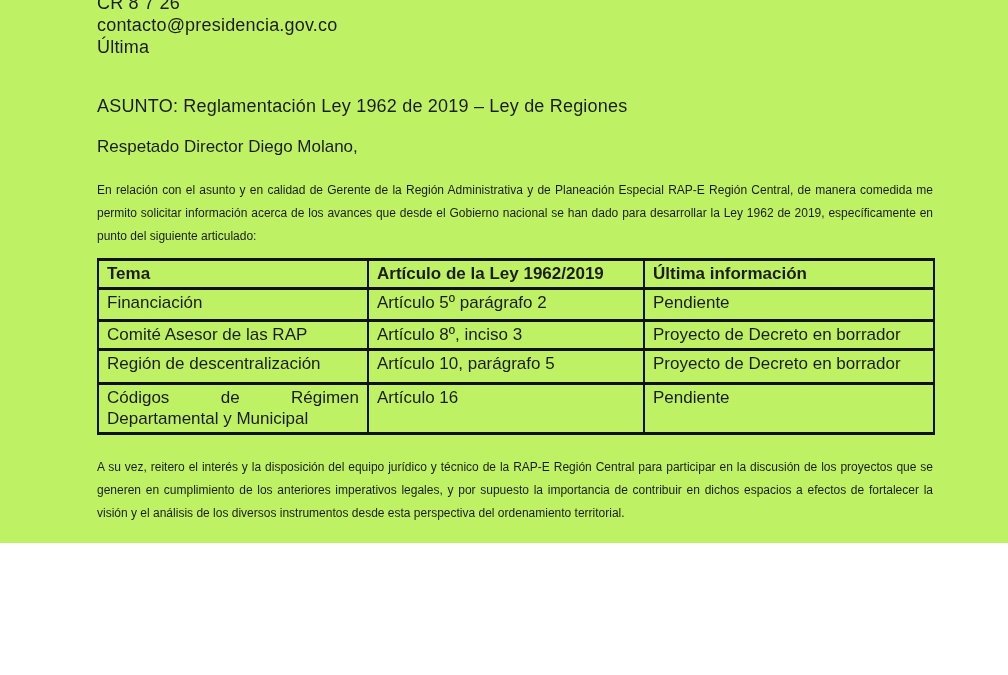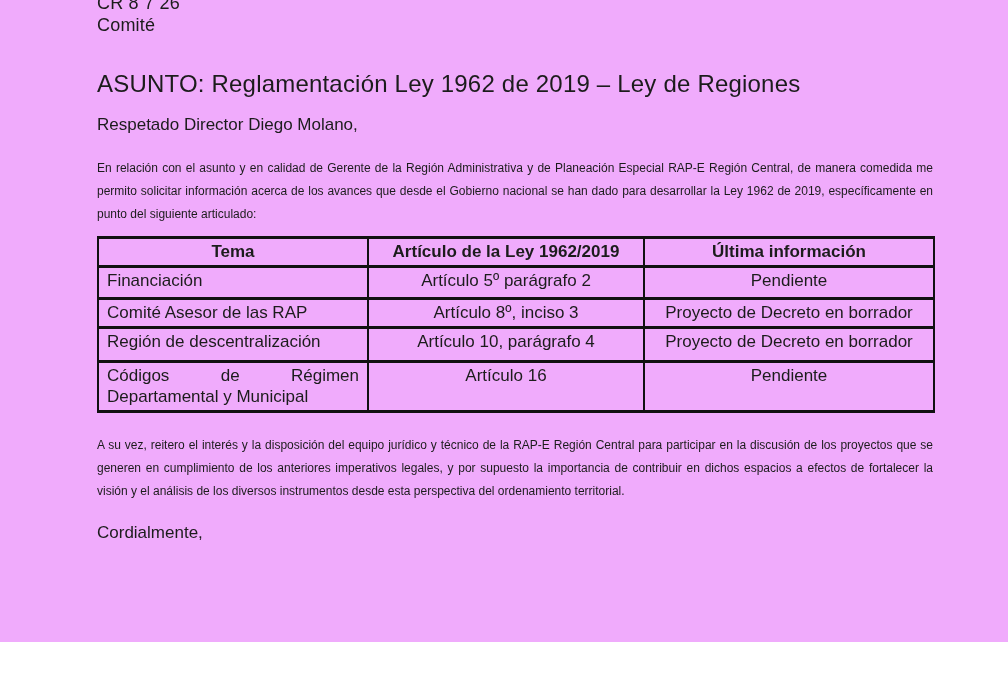--- a/index.html
+++ b/index.html
@@ -3,41 +3,41 @@
 <meta charset="utf-8">
 <style>
   html, body {
     margin: 0;
     padding: 0;
     background: #ffffff;
   }
   .page {
     position: relative;
     width: 1008px;
-    height: 642px;
+    height: 543px;
     overflow: hidden;
-    background: #f0abfc;
+    background: #bef264;
     font-family: "Liberation Sans", sans-serif;
     color: #1c1c1c;
   }
   .content {
     position: relative;
     margin-left: 97px;
     width: 836px;
   }
   
   .letterhead {
     margin-top: -8px;
     font-size: 18px;
     line-height: 22px;
     letter-spacing: 0.2px;
   }
   .subject {
     margin-top: 37px;
-    font-size: 24px;
+    font-size: 18px;
     line-height: 22px;
     letter-spacing: 0.2px;
   }
   .salutation {
     margin-top: 18px;
     font-size: 17px;
     line-height: 23px;
   }
   .para {
     margin-top: 21px;
@@ -57,21 +57,21 @@
   table.ley-table col.c1 { width: 270px; }
   table.ley-table col.c2 { width: 276px; }
   table.ley-table col.c3 { width: 290px; }
   table.ley-table th, table.ley-table td {
     border-left: 2px solid #111;
     border-right: 2px solid #111;
     border-top: 3px solid #111;
     border-bottom: 3px solid #111;
     padding: 2px 8px 3px 8px;
     vertical-align: top;
-    text-align: center;
+    text-align: left;
     font-weight: normal;
     overflow: hidden;
   }
   table.ley-table th { font-weight: bold; }
   table.ley-table td.justify-cell { text-align: justify; }
   tr.h-header { height: 25px; }
   tr.h-r1 { height: 32px; }
   tr.h-r2 { height: 25px; }
   tr.h-r3 { height: 43px; }
   tr.h-r4 { height: 34px; }
@@ -91,21 +91,22 @@
   .signature-wrap svg { display: block; }
 </style>
 </head>
 <body>
 
 <div class="page">
   <div class="content">
 
     <div class="letterhead">
       <div>CR 8 7 26</div>
-      <div>Comité</div>
+      <div>contacto@presidencia.gov.co</div>
+      <div>Última</div>
     </div>
 
     <div class="subject">ASUNTO: Reglamentación Ley 1962 de 2019 – Ley de Regiones</div>
 
     <div class="salutation">Respetado Director Diego Molano,</div>
 
     <div class="para">En relación con el asunto y en calidad de Gerente de la Región Administrativa y de Planeación Especial RAP-E Región Central, de manera comedida me permito solicitar información acerca de los avances que desde el Gobierno nacional se han dado para desarrollar la Ley 1962 de 2019, específicamente en punto del siguiente articulado:</div>
 
     <table class="ley-table">
       <colgroup>
@@ -124,21 +125,21 @@
           <td>Artículo 5º parágrafo 2</td>
           <td>Pendiente</td>
         </tr>
         <tr class="h-r2">
           <td class="justify-cell">Comité Asesor de las RAP</td>
           <td>Artículo 8º, inciso 3</td>
           <td>Proyecto de Decreto en borrador</td>
         </tr>
         <tr class="h-r4">
           <td class="justify-cell">Región de descentralización</td>
-          <td>Artículo 10, parágrafo 4</td>
+          <td>Artículo 10, parágrafo 5</td>
           <td>Proyecto de Decreto en borrador</td>
         </tr>
         <tr class="h-r5">
           <td class="justify-cell">Códigos de Régimen Departamental y Municipal</td>
           <td>Artículo 16</td>
           <td>Pendiente</td>
         </tr>
       </tbody>
     </table>
 

